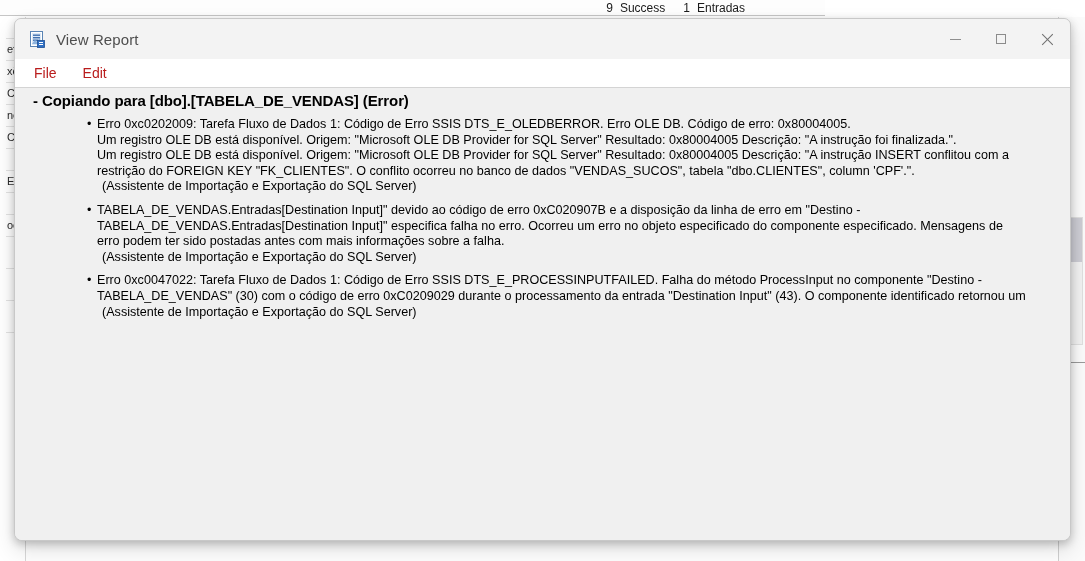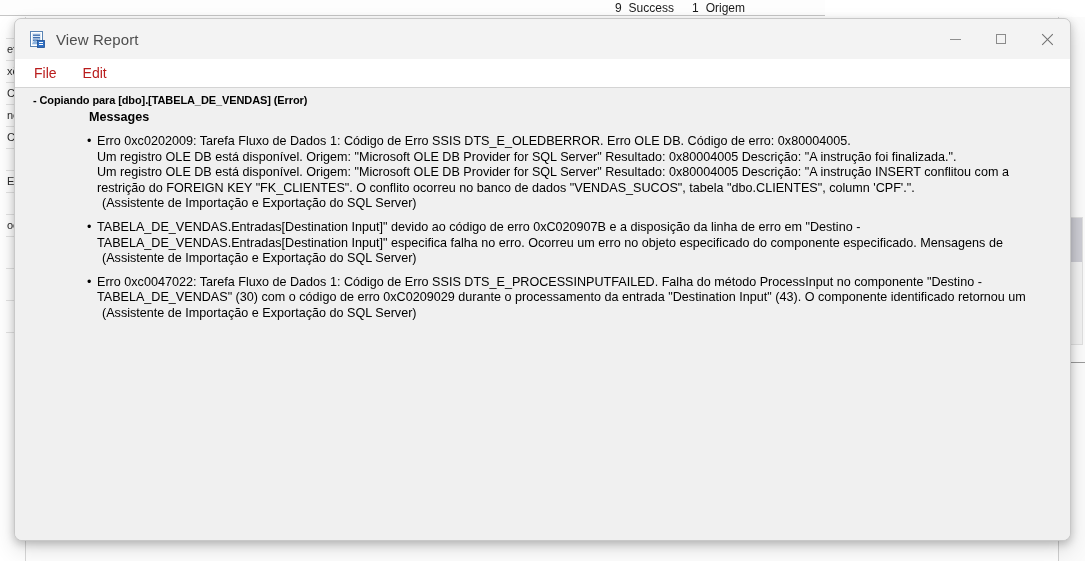--- a/index.html
+++ b/index.html
@@ -211,21 +211,21 @@
     overflow: hidden;
     position: relative;
     padding: 4px 0 0 0;
     font-size: 12.6px;
     color: #000000;
     line-height: 15.6px;
   }
 
   #report-heading {
     font-weight: bold;
-    font-size: 11px;
+    font-size: 15px;
     padding-left: 18px;
     letter-spacing: -0.1px;
     white-space: nowrap;
     line-height: 17px;
   }
   #report-subheading {
     font-weight: bold;
     font-size: 12.6px;
     padding-left: 74px;
     line-height: 17px;
@@ -255,21 +255,21 @@
 </style>
 </head>
 <body>
 
 <div id="bg-app">
 
   <div id="bg-status-row">
     <span class="cnt">9</span>
     <span class="lbl">Success</span>
     <span class="cnt">1</span>
-    <span class="lbl">Origem</span>
+    <span class="lbl">Entradas</span>
   </div>
 
   <div id="bg-left-col">
     <div class="bg-row blank"></div>
     <div class="bg-row">ef</div>
     <div class="bg-row">xõ</div>
     <div class="bg-row">Cor</div>
     <div class="bg-row">ne</div>
     <div class="bg-row">Cor</div>
     <div class="bg-row blank"></div>
@@ -321,35 +321,35 @@
   </div>
 
   <div id="menubar">
     <span class="menu-item">File</span>
     <span class="menu-item">Edit</span>
   </div>
 
   <div id="report-body">
 
     <div id="report-heading">- Copiando para [dbo].[TABELA_DE_VENDAS] (Error)</div>
-    <div id="report-subheading">Messages</div>
 
     <div class="msg-block">
       <span class="msg-bullet">•</span>
       <div class="msg-line">Erro 0xc0202009: Tarefa Fluxo de Dados 1: Código de Erro SSIS DTS_E_OLEDBERROR.  Erro OLE DB. Código de erro: 0x80004005.</div>
       <div class="msg-line">Um registro OLE DB está disponível. Origem: "Microsoft OLE DB Provider for SQL Server"  Resultado: 0x80004005  Descrição: "A instrução foi finalizada.".</div>
       <div class="msg-line">Um registro OLE DB está disponível. Origem: "Microsoft OLE DB Provider for SQL Server"  Resultado: 0x80004005  Descrição: "A instrução INSERT conflitou com a</div>
       <div class="msg-line">restrição do FOREIGN KEY "FK_CLIENTES". O conflito ocorreu no banco de dados "VENDAS_SUCOS", tabela "dbo.CLIENTES", column 'CPF'.".</div>
       <div class="msg-line src">(Assistente de Importação e Exportação do SQL Server)</div>
     </div>
 
     <div class="msg-block">
       <span class="msg-bullet">•</span>
       <div class="msg-line">TABELA_DE_VENDAS.Entradas[Destination Input]" devido ao código de erro 0xC020907B e a disposição da linha de erro em "Destino -</div>
       <div class="msg-line">TABELA_DE_VENDAS.Entradas[Destination Input]" especifica falha no erro. Ocorreu um erro no objeto especificado do componente especificado. Mensagens de</div>
+      <div class="msg-line">erro podem ter sido postadas antes com mais informações sobre a falha.</div>
       <div class="msg-line src">(Assistente de Importação e Exportação do SQL Server)</div>
     </div>
 
     <div class="msg-block">
       <span class="msg-bullet">•</span>
       <div class="msg-line">Erro 0xc0047022: Tarefa Fluxo de Dados 1: Código de Erro SSIS DTS_E_PROCESSINPUTFAILED. Falha do método ProcessInput no componente "Destino -</div>
       <div class="msg-line">TABELA_DE_VENDAS" (30) com o código de erro 0xC0209029 durante o processamento da entrada "Destination Input" (43). O componente identificado retornou um</div>
       <div class="msg-line src">(Assistente de Importação e Exportação do SQL Server)</div>
     </div>
 

